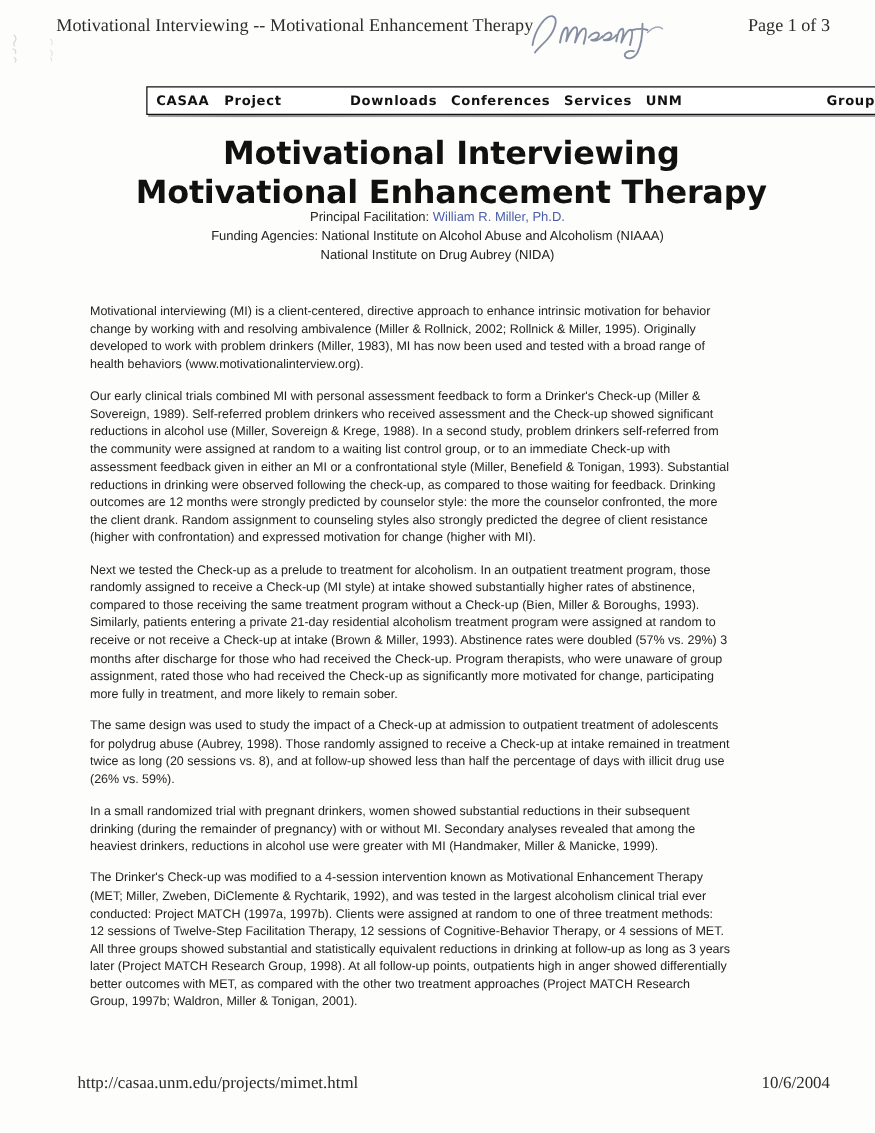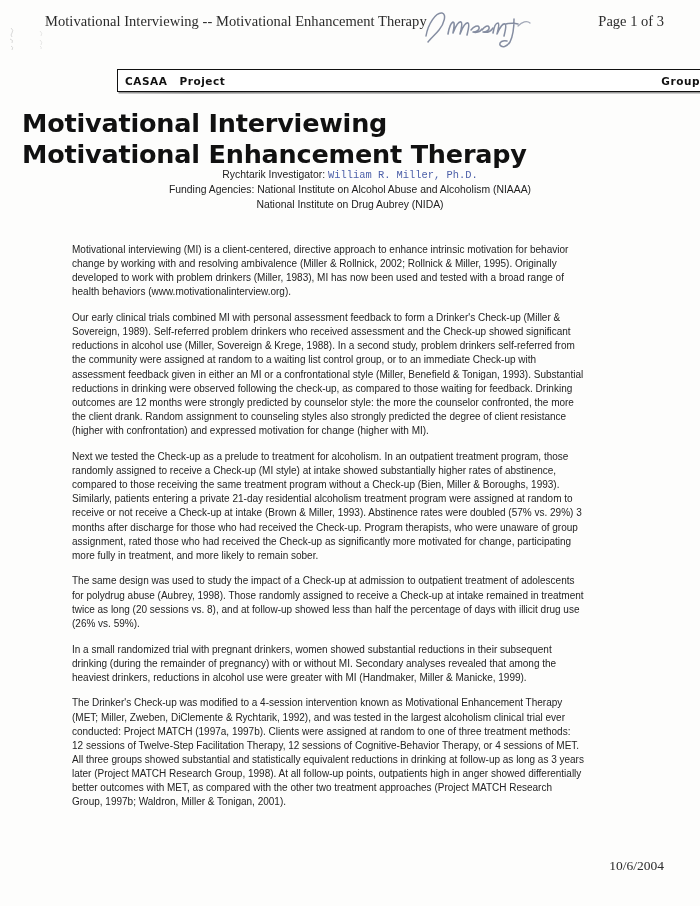--- a/index.html
+++ b/index.html
@@ -131,21 +131,21 @@
     background: linear-gradient(90deg, rgba(0,0,0,0) 0%, rgba(0,0,0,.16) 18%, rgba(0,0,0,.05) 55%, rgba(0,0,0,.12) 78%, rgba(0,0,0,0) 100%);
     opacity: .7;
   }
 
   
   .title-block {
     position: absolute;
     left: 0;
     right: 0;
     top: 108px;
-    text-align: left;
+    text-align: center;
     padding-left: 22px;
   }
   .doc-title {
     font-family: "DejaVu Sans", sans-serif;
     font-size: 25.5px;
     font-weight: bold;
     line-height: 1.22;
     color: #111;
     letter-spacing: -0.2px;
   }
@@ -154,21 +154,21 @@
     position: absolute;
     left: 0;
     right: 0;
     top: 168px;
     text-align: center;
     font-size: 10.4px;
     line-height: 1.42;
     color: #222;
   }
   .meta-line { white-space: nowrap; }
-  .pi-name { color: #4b5fa8; font-family: Liberation Mono, monospace; }
+  .pi-name { color: #4b5fa8; }
 
   
   .body-copy {
     position: absolute;
     left: 72px;
     top: 243px;
     width: 512px;
     font-size: 10px;
     line-height: 1.415;
     color: #242424;
@@ -231,48 +231,55 @@
 
     <span class="print-header-page">Page 1 of 3</span>
   </div>
 
   <div class="navbar-wrap">
     <div class="navbar">
       <div class="nav-left">
         <span class="nav-item">CASAA</span>
         <span class="nav-item">Project</span>
       </div>
+      <div class="nav-mid">
+        <span class="nav-item">Downloads</span>
+        <span class="nav-item">Conferences</span>
+        <span class="nav-item">Services</span>
+        <span class="nav-item">UNM</span>
+      </div>
       <span class="nav-item nav-right">Group</span>
     </div>
   </div>
   <div class="nav-smudge"></div>
 
   <div class="title-block">
     <div class="doc-title">Motivational Interviewing</div>
     <div class="doc-title">Motivational Enhancement Therapy</div>
   </div>
 
   <div class="meta-block">
     <div class="meta-line">
-      <span>Rychtarik Investigator:</span>
+      <span>Principal Facilitation:</span>
       <span class="pi-name">William R. Miller, Ph.D.</span>
     </div>
     <div class="meta-line">
       <span>Funding Agencies:</span>
       <span>National Institute on Alcohol Abuse and Alcoholism (NIAAA)</span>
     </div>
     <div class="meta-line">National Institute on Drug Aubrey (NIDA)</div>
   </div>
 
   <div class="body-copy">
     <p class="para">Motivational interviewing (MI) is a client-centered, directive approach to enhance intrinsic motivation for behavior change by working with and resolving ambivalence (Miller &amp; Rollnick, 2002; Rollnick &amp; Miller, 1995). Originally developed to work with problem drinkers (Miller, 1983), MI has now been used and tested with a broad range of health behaviors (www.motivationalinterview.org).</p>
     <p class="para">Our early clinical trials combined MI with personal assessment feedback to form a Drinker's Check-up (Miller &amp; Sovereign, 1989). Self-referred problem drinkers who received assessment and the Check-up showed significant reductions in alcohol use (Miller, Sovereign &amp; Krege, 1988). In a second study, problem drinkers self-referred from the community were assigned at random to a waiting list control group, or to an immediate Check-up with assessment feedback given in either an MI or a confrontational style (Miller, Benefield &amp; Tonigan, 1993). Substantial reductions in drinking were observed following the check-up, as compared to those waiting for feedback. Drinking outcomes are 12 months were strongly predicted by counselor style: the more the counselor confronted, the more the client drank. Random assignment to counseling styles also strongly predicted the degree of client resistance (higher with confrontation) and expressed motivation for change (higher with MI).</p>
     <p class="para">Next we tested the Check-up as a prelude to treatment for alcoholism. In an outpatient treatment program, those randomly assigned to receive a Check-up (MI style) at intake showed substantially higher rates of abstinence, compared to those receiving the same treatment program without a Check-up (Bien, Miller &amp; Boroughs, 1993). Similarly, patients entering a private 21-day residential alcoholism treatment program were assigned at random to receive or not receive a Check-up at intake (Brown &amp; Miller, 1993). Abstinence rates were doubled (57% vs. 29%) 3 months after discharge for those who had received the Check-up. Program therapists, who were unaware of group assignment, rated those who had received the Check-up as significantly more motivated for change, participating more fully in treatment, and more likely to remain sober.</p>
     <p class="para">The same design was used to study the impact of a Check-up at admission to outpatient treatment of adolescents for polydrug abuse (Aubrey, 1998). Those randomly assigned to receive a Check-up at intake remained in treatment twice as long (20 sessions vs. 8), and at follow-up showed less than half the percentage of days with illicit drug use (26% vs. 59%).</p>
     <p class="para">In a small randomized trial with pregnant drinkers, women showed substantial reductions in their subsequent drinking (during the remainder of pregnancy) with or without MI. Secondary analyses revealed that among the heaviest drinkers, reductions in alcohol use were greater with MI (Handmaker, Miller &amp; Manicke, 1999).</p>
     <p class="para">The Drinker's Check-up was modified to a 4-session intervention known as Motivational Enhancement Therapy (MET; Miller, Zweben, DiClemente &amp; Rychtarik, 1992), and was tested in the largest alcoholism clinical trial ever conducted: Project MATCH (1997a, 1997b). Clients were assigned at random to one of three treatment methods: 12 sessions of Twelve-Step Facilitation Therapy, 12 sessions of Cognitive-Behavior Therapy, or 4 sessions of MET. All three groups showed substantial and statistically equivalent reductions in drinking at follow-up as long as 3 years later (Project MATCH Research Group, 1998). At all follow-up points, outpatients high in anger showed differentially better outcomes with MET, as compared with the other two treatment approaches (Project MATCH Research Group, 1997b; Waldron, Miller &amp; Tonigan, 2001).</p>
   </div>
 
   <div class="footer">
+    <span class="footer-url">http://casaa.unm.edu/projects/mimet.html</span>
     <span class="footer-date">10/6/2004</span>
   </div>
 
 </div>
 
 </body></html>

